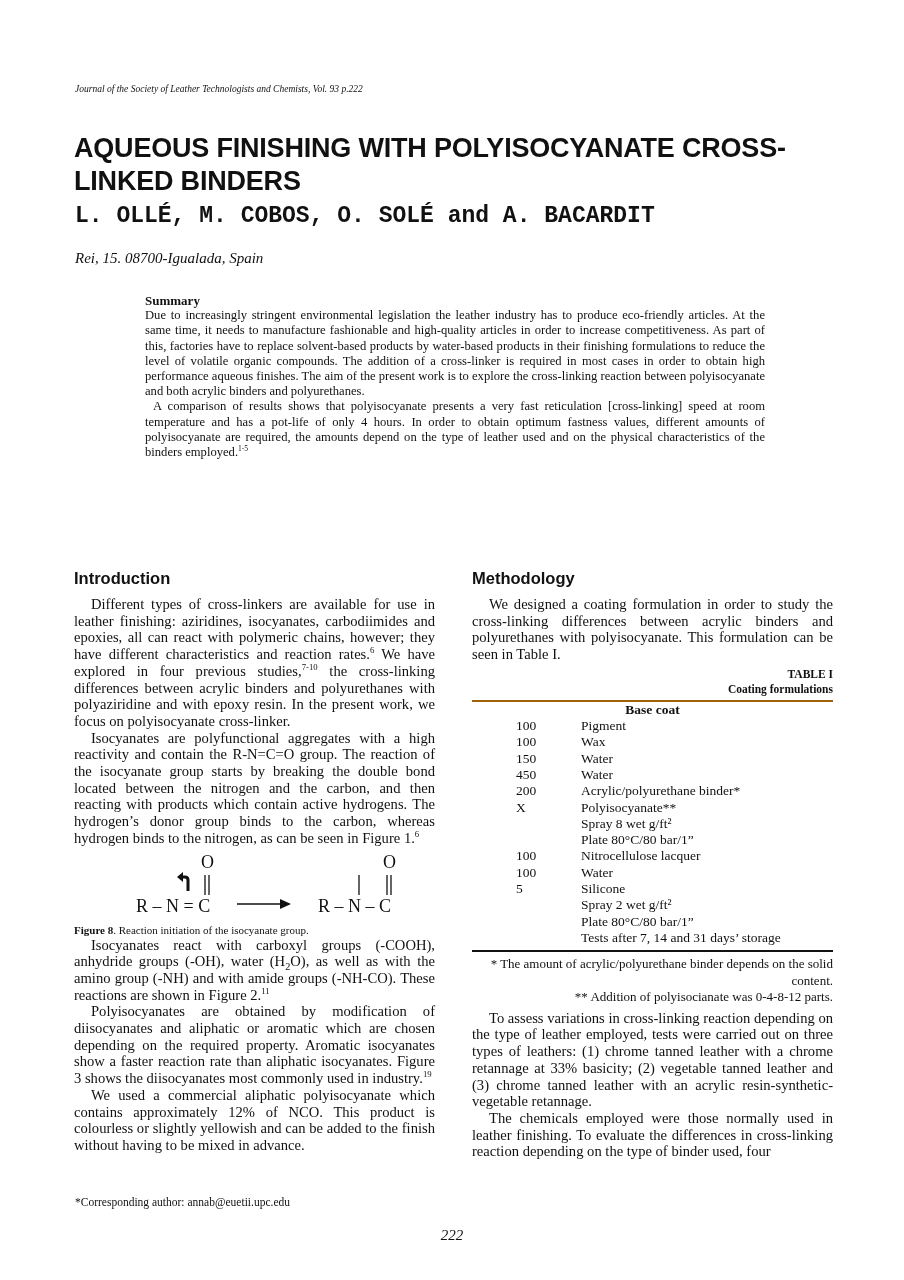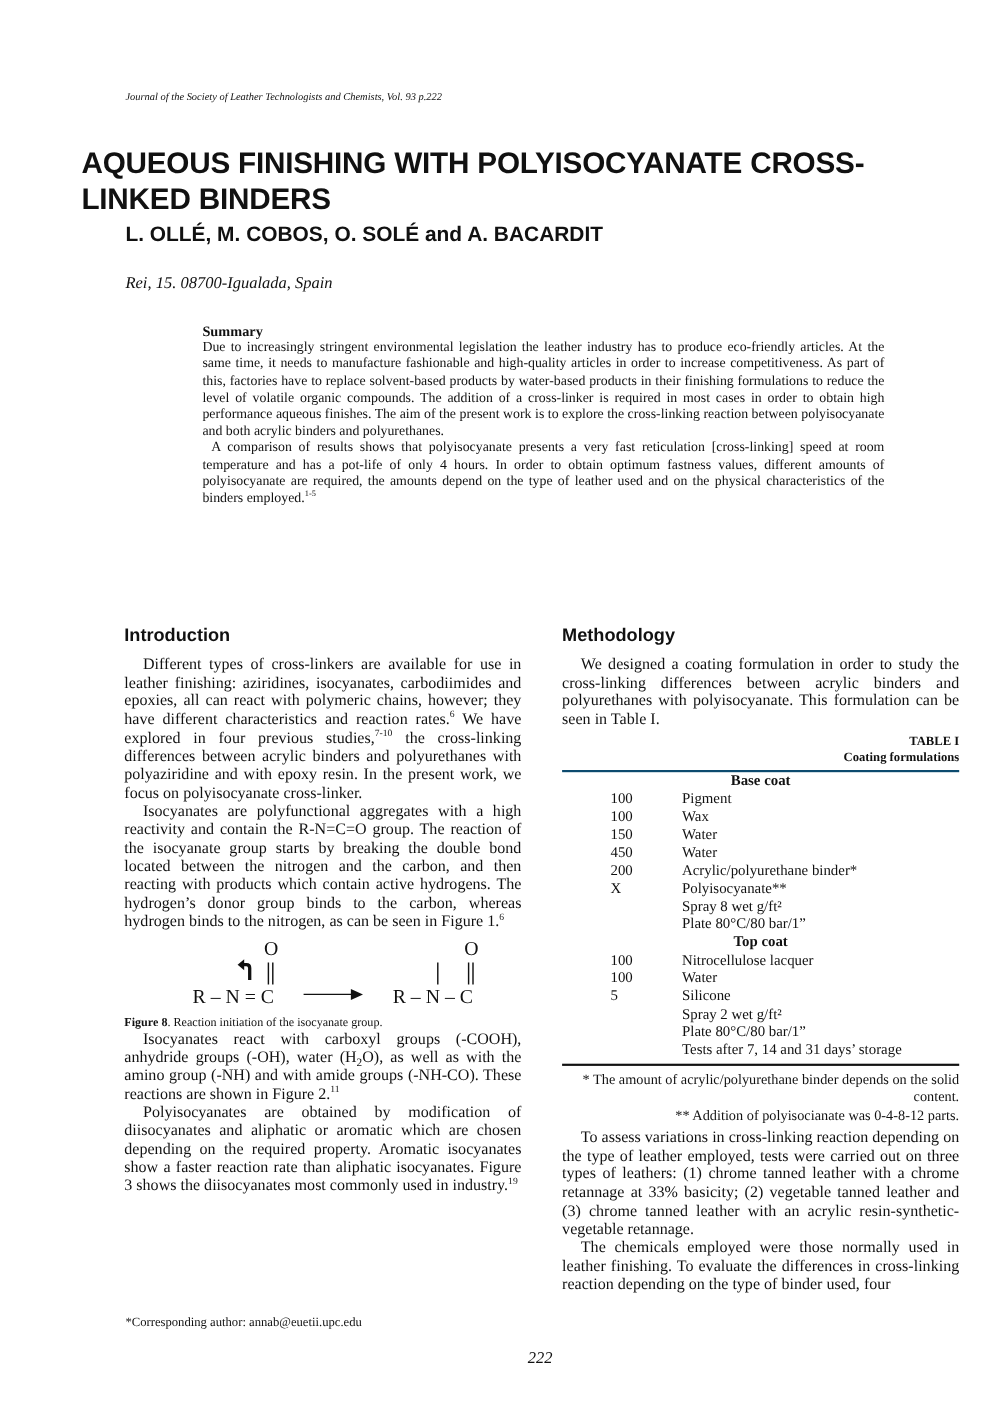--- a/index.html
+++ b/index.html
@@ -1,38 +1,38 @@
 <!DOCTYPE html>
 <html><head>
 <meta charset="utf-8">
 <style>
   html, body { margin: 0; padding: 0; background: #ffffff; }
   body { width: 904px; height: 1280px; position: relative; overflow: hidden; color: #111; font-family: "Liberation Serif", serif; }
-  .abs { position: absolute; margin-left: 39px; }
+  .abs { position: absolute; }
   .journal { left: 75px; top: 84px; font-size: 9.5px; font-style: italic; }
   .title { left: 74px; top: 132px; width: 760px; font-family: "Liberation Sans", sans-serif; font-weight: bold; font-size: 27px; line-height: 33px; letter-spacing: -0.2px; margin: 0; }
-  .authors { left: 75px; top: 203px; font-family: Liberation Sans, sans-serif; font-weight: bold; font-size: 19px; }
+  .authors { left: 75px; top: 203px; font-family: Liberation Mono, monospace; font-weight: bold; font-size: 23px; }
   .affil { left: 75px; top: 228px; width: 680px; font-style: italic; font-size: 15px; line-height: 20px; }
   .summary { left: 145px; top: 293px; width: 620px; font-size: 12.6px; line-height: 15.2px; text-align: justify; }
   .summary h3 { margin: 0; font-size: 13px; font-weight: bold; }
   .summary p { margin: 0; }
   .summary p.indent { text-indent: 8px; }
   sup { font-size: 0.6em; line-height: 0; vertical-align: super; }
   sub { font-size: 0.7em; line-height: 0; vertical-align: sub; }
   .col { top: 568px; width: 361px; font-size: 14.6px; line-height: 16.7px; text-align: justify; }
   .col-left { left: 74px; }
   .col-right { left: 472px; }
   .col h2 { margin: 0 0 8px 0; font-family: "Liberation Sans", sans-serif; font-weight: bold; font-size: 16.5px; line-height: 20px; }
   .col p { margin: 0; text-indent: 17px; }
   .figure { position: relative; height: 70px; margin: 6px 0 0 0; }
   .chem { position: absolute; font-size: 18px; line-height: 18px; }
   .fig-caption { font-size: 11px; line-height: 14px; margin: 0 0 8px 2px; text-indent: 0 !important; }
   .fig-caption b { font-weight: bold; }
   .table-title { text-align: right; font-size: 11.5px; font-weight: bold; line-height: 15px; margin-top: 4px; }
-  .table { border-top: 2px solid #0c4a6e; border-bottom: 2px solid #111; margin-top: 3px; padding-bottom: 4px; font-size: 13.5px; line-height: 16.3px; }
+  .table { border-top: 2px solid #a16207; border-bottom: 2px solid #111; margin-top: 3px; padding-bottom: 4px; font-size: 13.5px; line-height: 16.3px; }
   .table .section { text-align: center; font-weight: bold; font-size: 13.5px; }
   .table .row { display: flex; }
   .table .qty { width: 109px; padding-left: 44px; box-sizing: border-box; }
   .table .item { flex: 1; }
   .notes { font-size: 13px; line-height: 16.5px; margin: 4px 0 4px 0; text-align: right; }
   .notes div { text-indent: 0; }
   .corresponding { left: 75px; top: 1196px; font-size: 11.5px; }
   .page-num { left: 0; width: 904px; top: 1227px; text-align: center; font-size: 15px; font-style: italic; }
 </style>
 </head>
@@ -81,20 +81,21 @@
     </svg>
     <span class="chem" style="left:127px;top:0px">O</span>
     <span class="chem" style="left:62px;top:44px">R – N = C</span>
     <span class="chem" style="left:309px;top:0px">O</span>
     <span class="chem" style="left:244px;top:44px">R – N – C</span>
   </div>
   <p class="fig-caption"><b>Figure 8</b><span>. Reaction initiation of the isocyanate group.</span></p>
 
   <p><span>Isocyanates react with carboxyl groups (-COOH), anhydride groups (-OH), water (H</span><sub>2</sub><span>O), as well as with the amino group (-NH) and with amide groups (-NH-CO). These reactions are shown in Figure 2.</span><sup>11</sup></p>
   <p><span>Polyisocyanates are obtained by modification of diisocyanates and aliphatic or aromatic which are chosen depending on the required property. Aromatic isocyanates show a faster reaction rate than aliphatic isocyanates. Figure 3 shows the diisocyanates most commonly used in industry.</span><sup>19</sup></p>
+  <p>We used a commercial aliphatic polyisocyanate which contains approximately 12% of NCO. This product is colourless or slightly yellowish and can be added to the finish without having to be mixed in advance.</p>
 </div>
 
 <div class="abs col col-right">
   <h2>Methodology</h2>
   <p>We designed a coating formulation in order to study the cross-linking differences between acrylic binders and polyurethanes with polyisocyanate. This formulation can be seen in Table I.</p>
 
   <div class="table-title">
     <div>TABLE I</div>
     <div>Coating formulations</div>
   </div>
@@ -125,21 +126,20 @@
         <span class="item">Polyisocyanate**</span>
       </div>
       <div class="row">
         <span class="qty"></span>
         <span class="item">Spray 8 wet g/ft²</span>
       </div>
       <div class="row">
         <span class="qty"></span>
         <span class="item">Plate 80°C/80 bar/1”</span>
       </div>
-      <div class="section">Top coat</div>
       <div class="row">
         <span class="qty">100</span>
         <span class="item">Nitrocellulose lacquer</span>
       </div>
       <div class="row">
         <span class="qty">100</span>
         <span class="item">Water</span>
       </div>
       <div class="row">
         <span class="qty">5</span>

